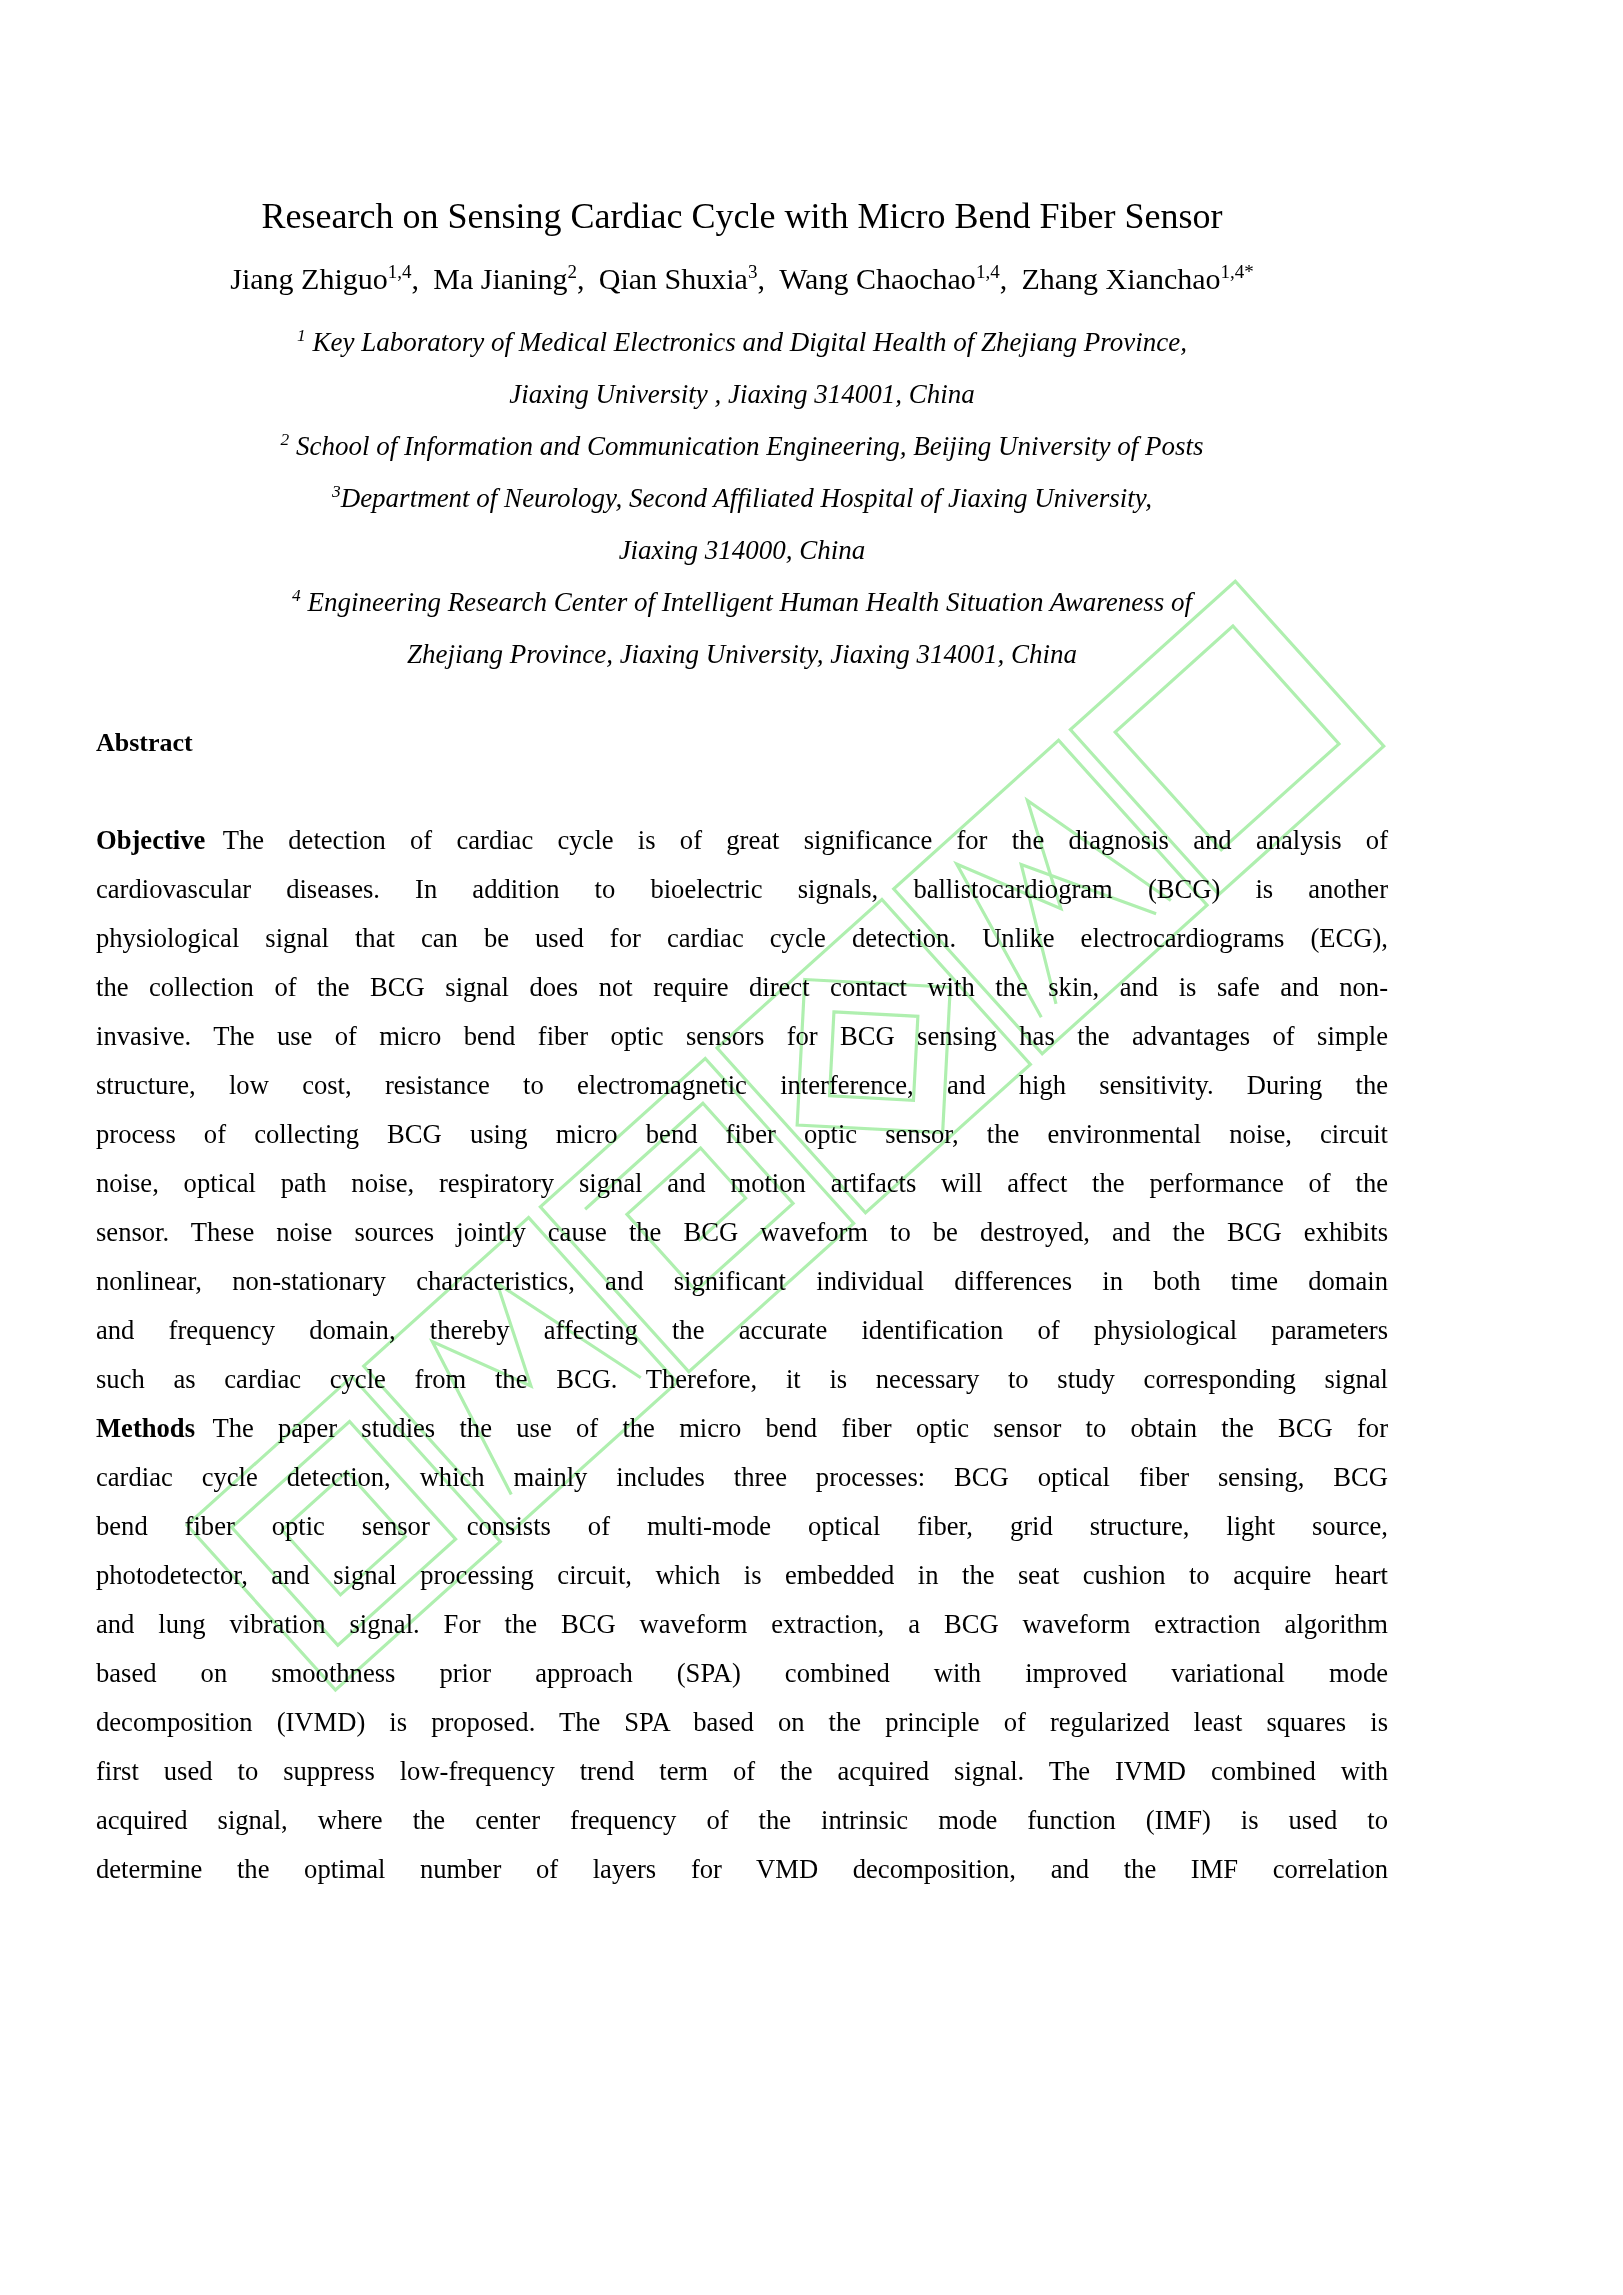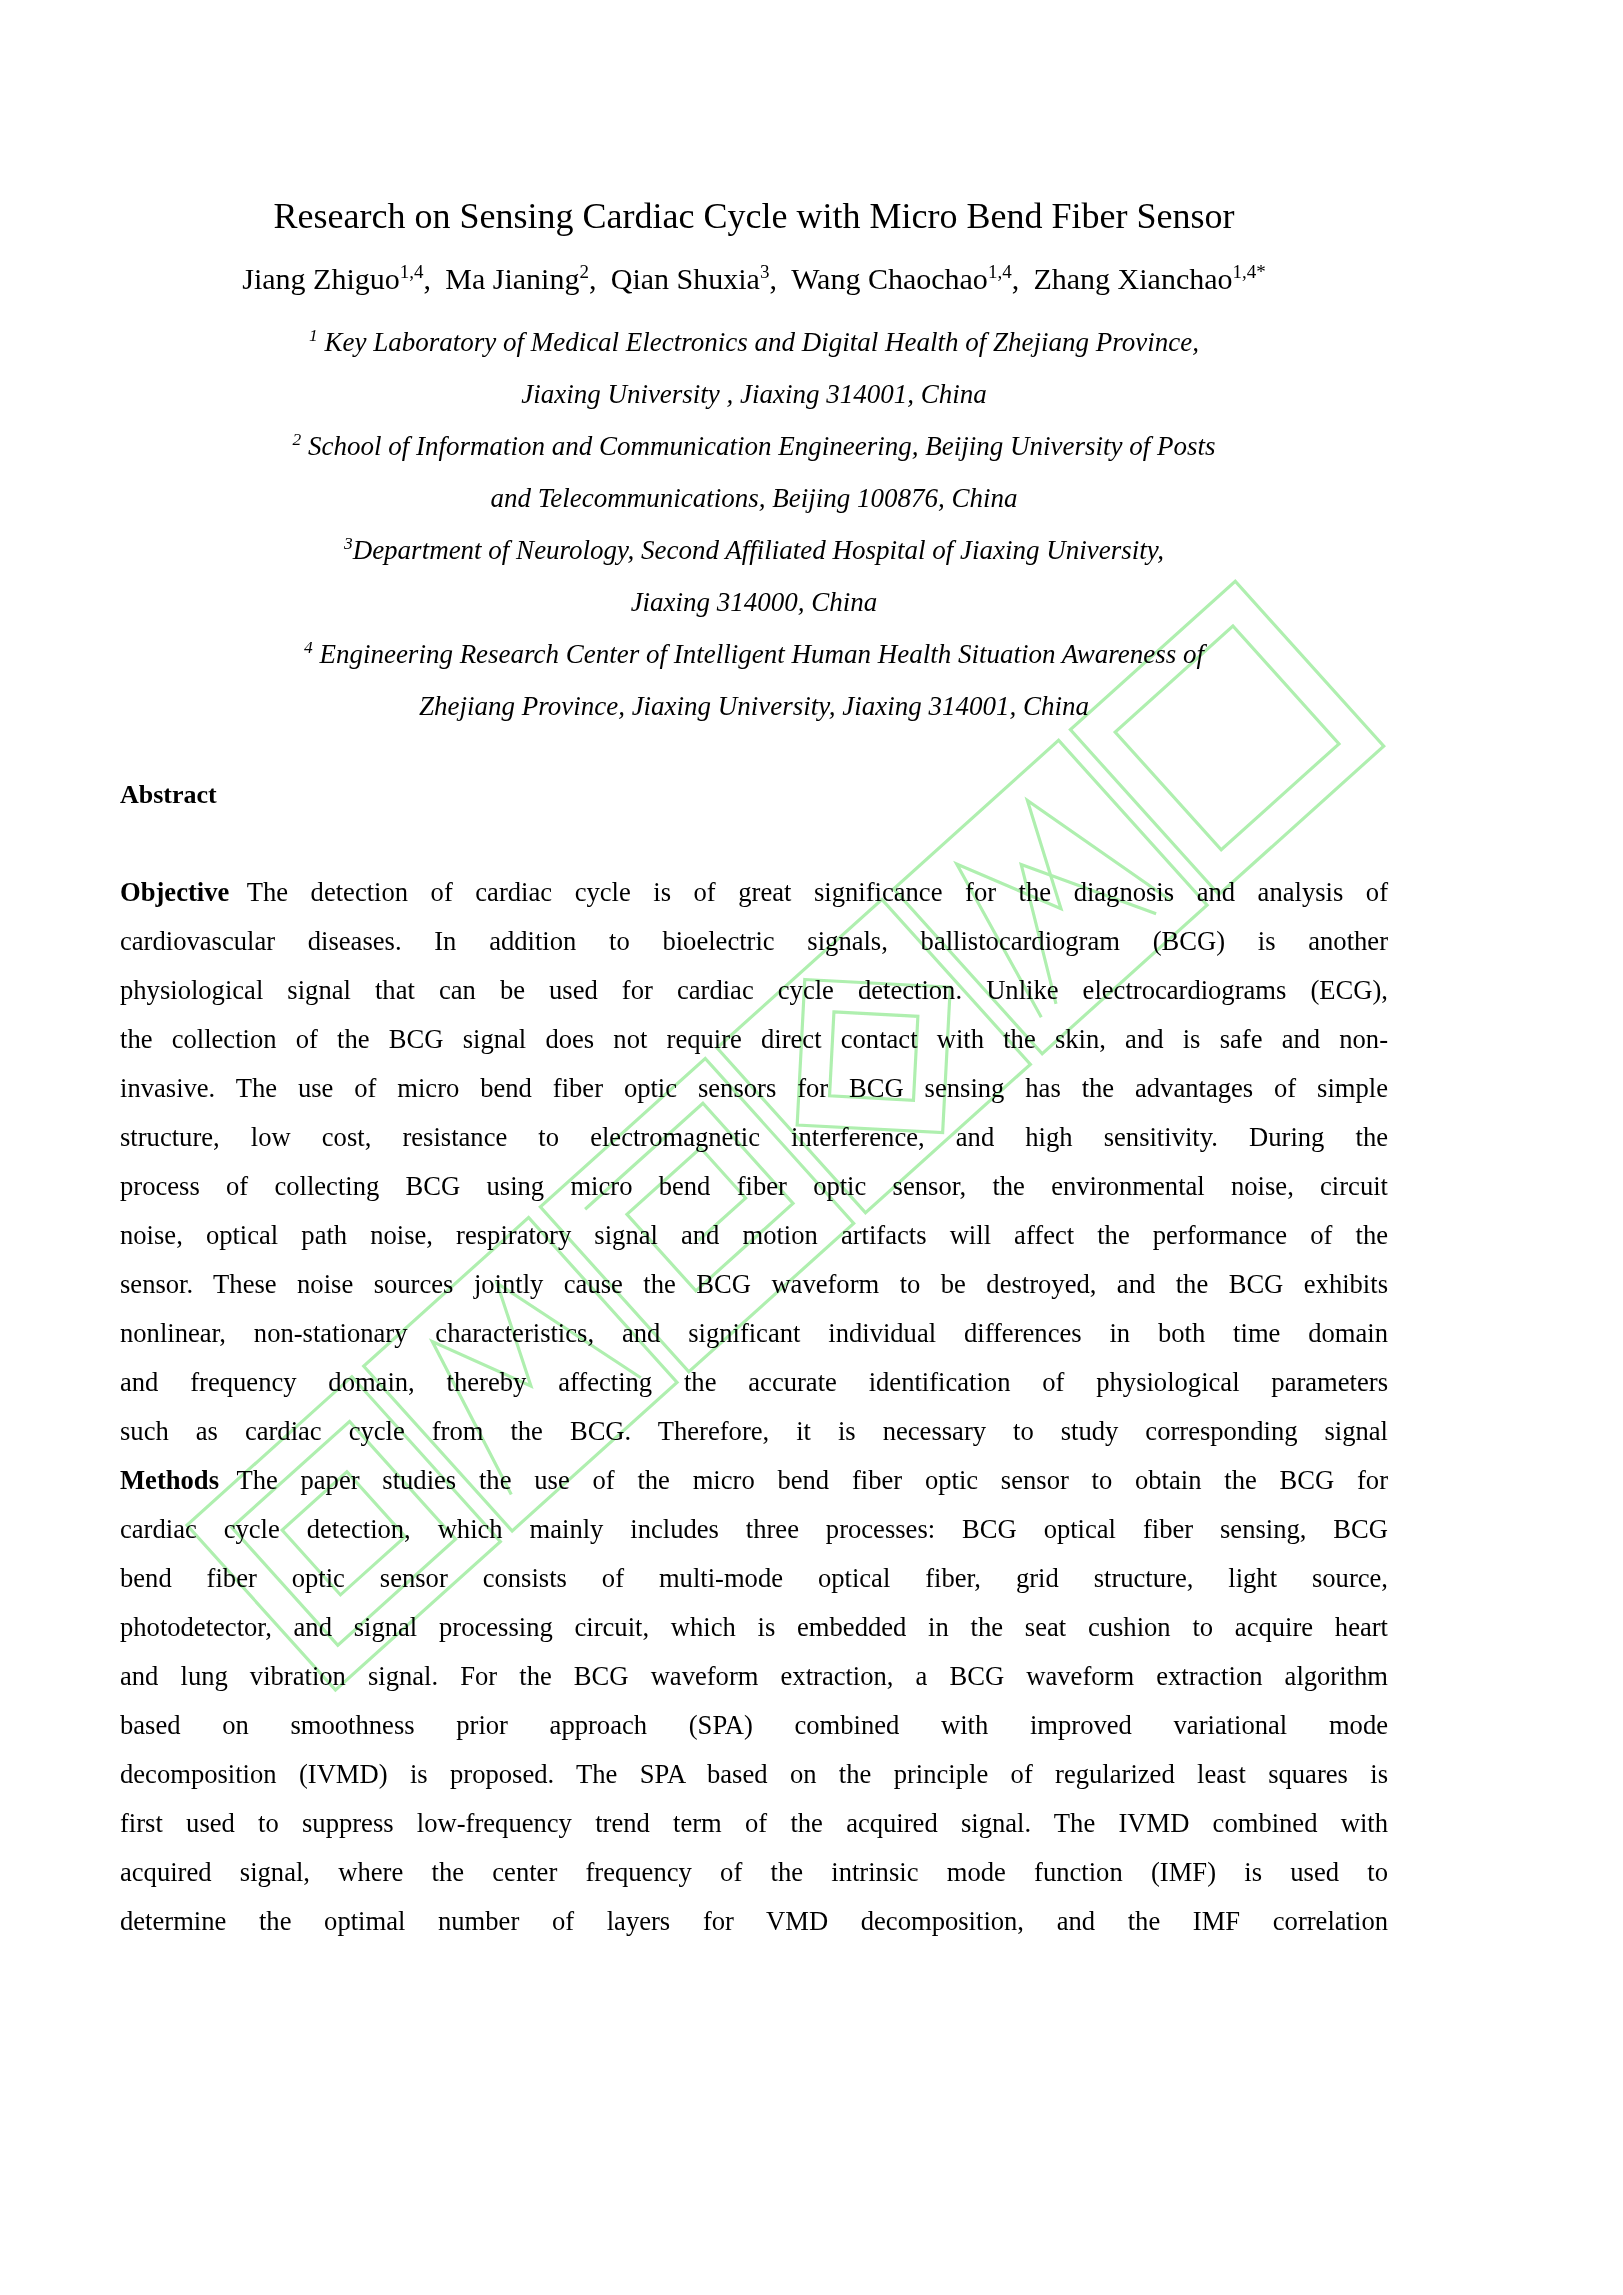--- a/index.html
+++ b/index.html
@@ -12,21 +12,21 @@
     font-family:"Liberation Serif","DejaVu Serif",serif;
     overflow:hidden;
   }
   .watermark{
     position:absolute;
     left:0;top:0;width:1623px;height:2295px;
     pointer-events:none;
   }
   .content{
     position:relative;
-    padding:192px 235px 0 120px; 
+    padding:192px 235px 0 96px; 
   }
   .title{
     font-size:36px;
     font-weight:normal;
     text-align:center;
     margin:0 0 14.3px 0;
     line-height:49px;
   }
   .authors{
     text-align:center;
@@ -102,21 +102,20 @@
   <div class="content">
 
     <h1 class="title">Research on Sensing Cardiac Cycle with Micro Bend Fiber Sensor</h1>
 
     <div class="authors"><span>Jiang Zhiguo</span><sup>1,4</sup><span class="author-sep">,</span><span>Ma Jianing</span><sup>2</sup><span class="author-sep">,</span><span>Qian Shuxia</span><sup>3</sup><span class="author-sep">,</span><span>Wang Chaochao</span><sup>1,4</sup><span class="author-sep">,</span><span>Zhang Xianchao</span><sup>1,4*</sup></div>
 
     <div class="affiliations">
         <div class="aff-line"><sup>1</sup><span> Key Laboratory of Medical Electronics and Digital Health of Zhejiang Province,</span></div>
         <div class="aff-line"><span>Jiaxing University , Jiaxing 314001, China</span></div>
         <div class="aff-line"><sup>2</sup><span> School of Information and Communication Engineering, Beijing University of Posts</span></div>
-        <div class="aff-line"><span>and Telecommunications, Beijing 100876, China</span></div>
         <div class="aff-line"><sup>3</sup><span>Department of Neurology, Second Affiliated Hospital of Jiaxing University,</span></div>
         <div class="aff-line"><span>Jiaxing 314000, China</span></div>
         <div class="aff-line"><sup>4</sup><span> Engineering Research Center of Intelligent Human Health Situation Awareness of</span></div>
         <div class="aff-line"><span>Zhejiang Province, Jiaxing University, Jiaxing 314001, China</span></div>
       </div>
 
     <div class="abstract-heading">Abstract</div>
 
     <div class="abstract-body">
         <div class="bline"><span class="runin">Objective</span>The detection of cardiac cycle is of great significance for the diagnosis and analysis of</div>

